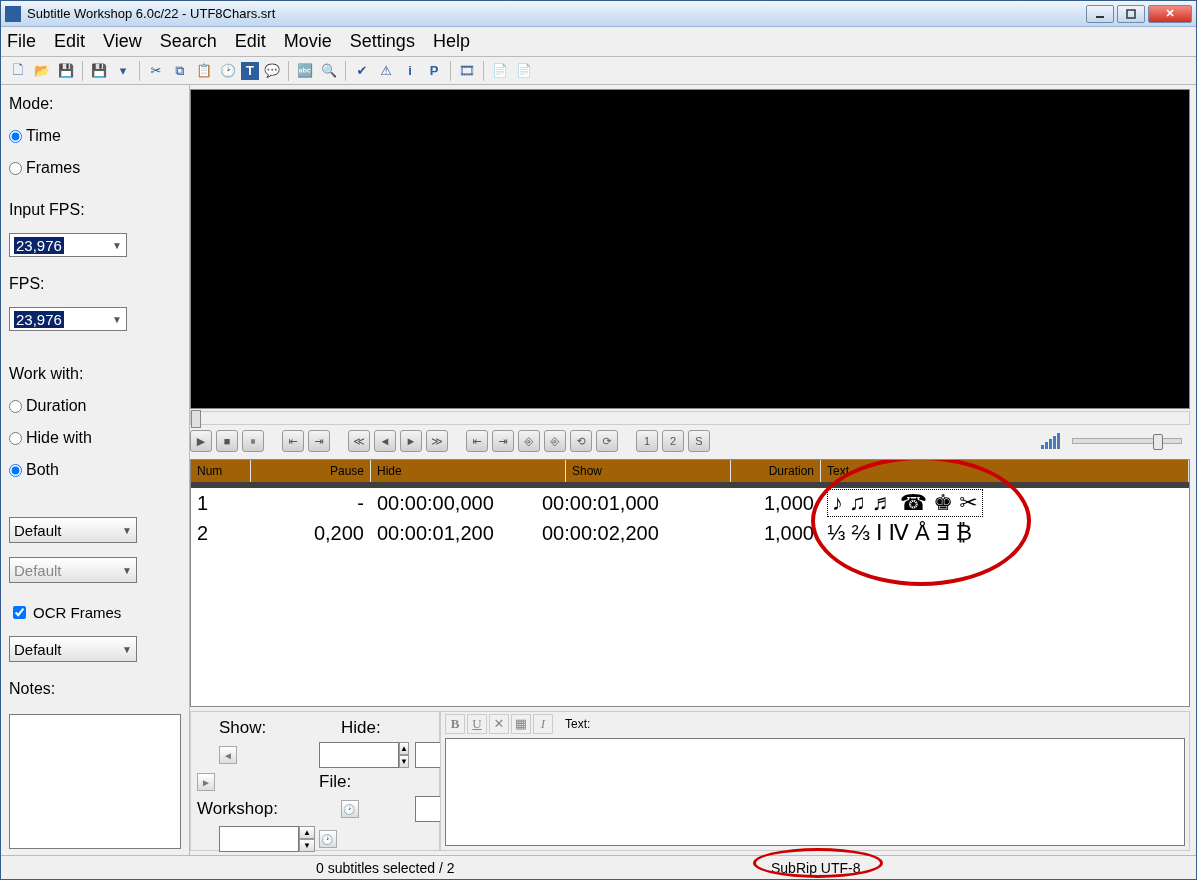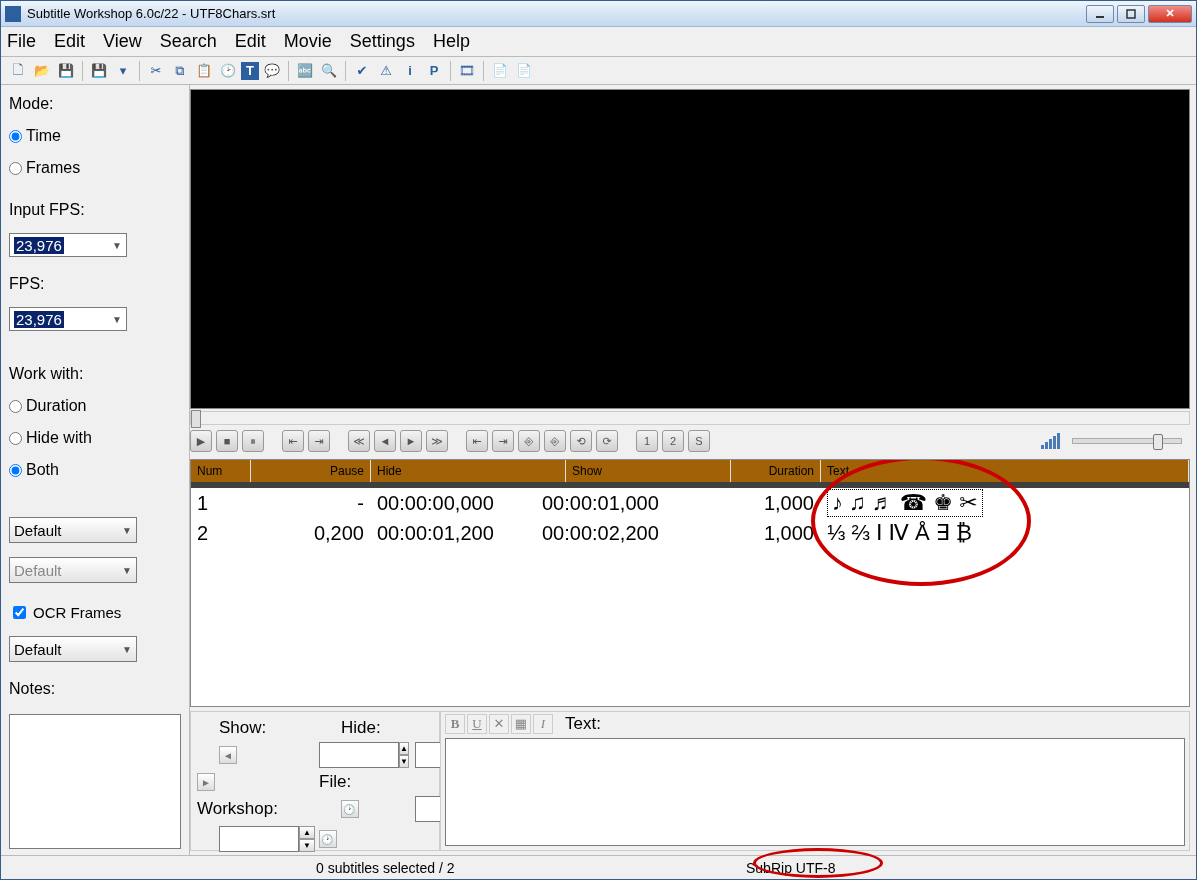--- a/index.html
+++ b/index.html
@@ -97,21 +97,21 @@
 
 .text-edit { flex:1; background:#f0f0f0; border:1px solid #ccc; display:flex; flex-direction:column; }
 .text-tools { height:24px; display:flex; align-items:center; gap:2px; padding:0 4px; font-size:13px; color:#777; }
 .fmtbtn { width:20px; height:20px; border:1px solid #ccc; display:flex; align-items:center; justify-content:center; font-family:serif; color:#888; }
 .text-area { flex:1; border:1px solid #7a7a7a; background:#fff; margin:2px 4px 4px 4px; }
 
 
 .statusbar { height:24px; border-top:1px solid #bbb; background:#f0f0f0; display:flex; align-items:center; font-size:14px; padding:0 8px; position:relative;}
 .statusbar .seg { margin-right:40px; }
 .statusbar .seg.center { position:absolute; left:315px;}
-.statusbar .seg.enc { position:absolute; left:745px;}
+.statusbar .seg.enc { position:absolute; left:770px;}
 </style>
 </head>
 <body>
 
 <div class="window">
 
   <div class="titlebar">
     <div class="icon-app"></div>
     <div class="title">Subtitle Workshop 6.0c/22 - UTF8Chars.srt</div>
     <div class="winbtns">
@@ -357,21 +357,21 @@
           <div class="smallbtn">🕑</div>
         </div>
 
         <div class="text-edit">
           <div class="text-tools">
             <div class="fmtbtn" style="font-weight:bold">B</div>
             <div class="fmtbtn" style="text-decoration:underline">U</div>
             <div class="fmtbtn">✕</div>
             <div class="fmtbtn">▦</div>
             <div class="fmtbtn" style="font-style:italic">I</div>
-            <span style="margin-left:10px; font-size:17px; color:#000">Text:</span>
+            <span style="margin-left:10px; font-size:12px; color:#000">Text:</span>
           </div>
           <div class="text-area"></div>
         </div>
       </div>
 
     </div>
   </div>
 
   <div class="statusbar">
     <div class="seg center">0 subtitles selected / 2</div>

